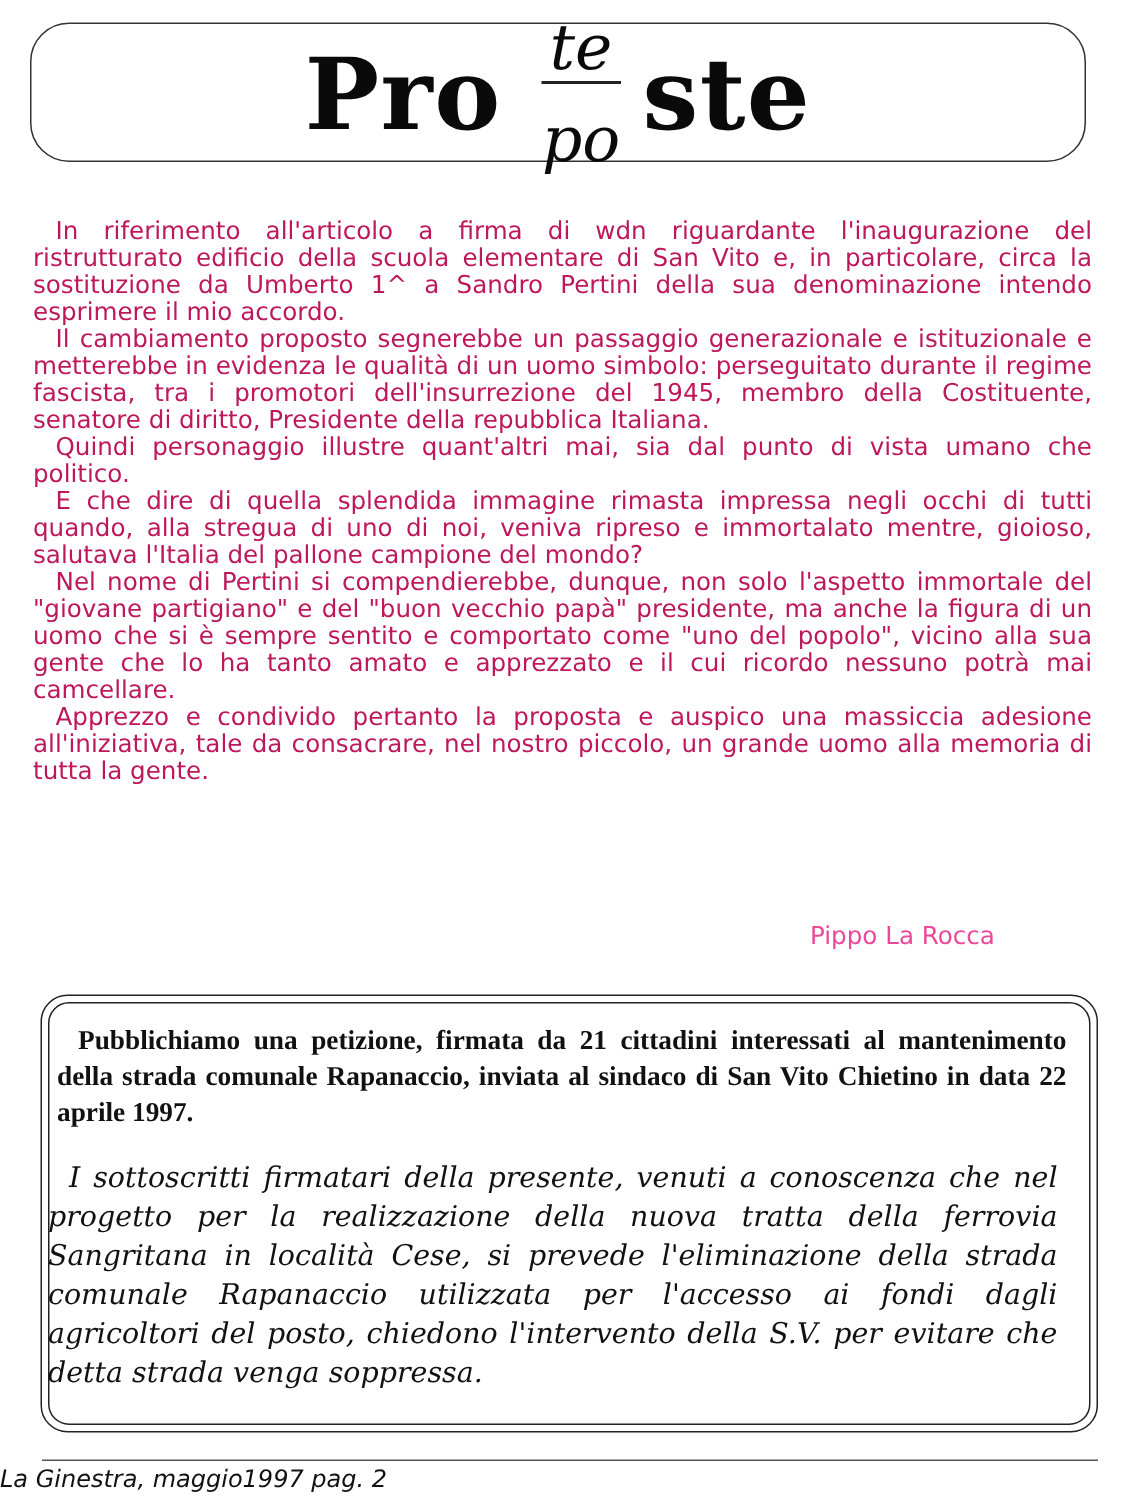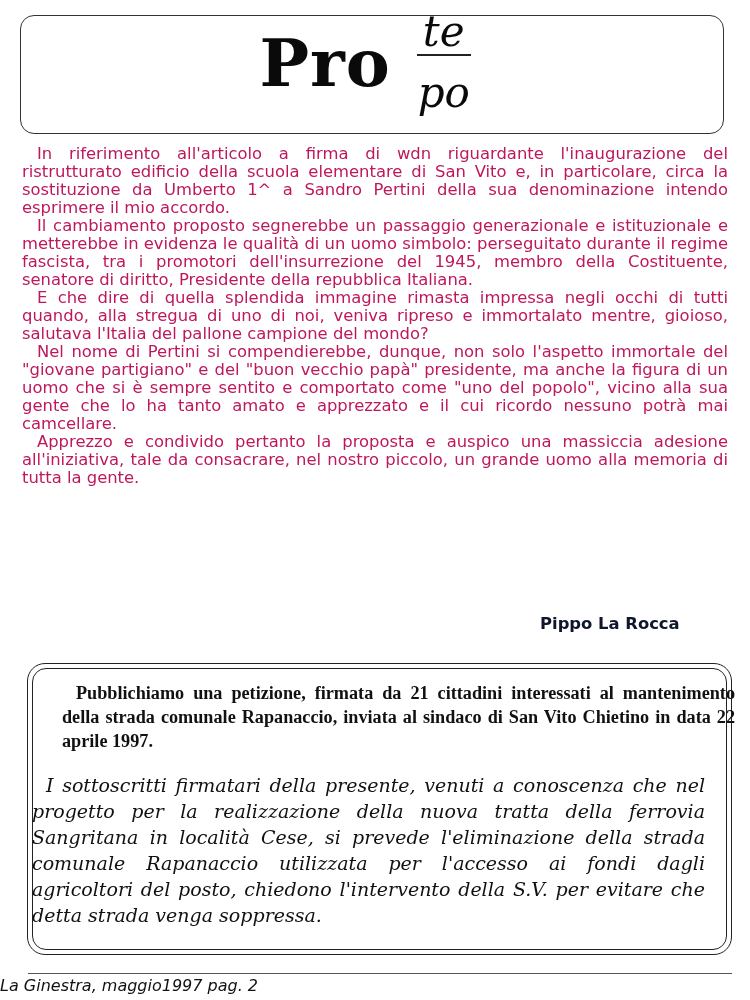--- a/index.html
+++ b/index.html
@@ -2,22 +2,22 @@
 <html><head>
 <meta charset="utf-8">
 <style>
   html, body { margin: 0; padding: 0; }
   body {
     width: 750px; height: 1000px; position: relative; overflow: hidden;
     background: #ffffff; color: #111111;
     font-family: "DejaVu Serif", serif;
   }
   .title-box {
-    position: absolute; left: 20px; top: 15px; width: 704px; height: 119px;
-    border: 1.5px solid #333; border-radius: 14px; box-sizing: border-box;
+    position: absolute; left: 20px; top: 15px; width: 704px; height: 93px;
+    border: 1.5px solid #333; border-radius: 26px; box-sizing: border-box;
   }
   .title {
     position: absolute; left: 0; right: 0; top: 0; height: 93px;
     display: flex; align-items: center; justify-content: center;
     font-family: "DejaVu Serif", serif; font-weight: bold; color: #0a0a0a;
   }
   .title .big { font-size: 66px; line-height: 1; letter-spacing: 1px; }
   .frac {
     display: inline-flex; flex-direction: column; align-items: center;
     margin: 0 14px 0 26px; font-style: italic; font-weight: normal;
@@ -27,35 +27,35 @@
   .frac .den { padding-top: 17px; }
 
   .article {
     position: absolute; left: 22px; top: 145px; width: 706px;
     font-family: "DejaVu Sans", sans-serif; font-size: 16.4px; line-height: 18px;
     text-align: justify; color: #be185d;
   }
   .article p { margin: 0; text-indent: 15px; }
   .signature {
     position: absolute; left: 540px; top: 614px;
-    font-family: "DejaVu Sans", sans-serif; font-size: 16.4px; color: #0f172a; font-weight: bold;
+    font-family: "DejaVu Sans", sans-serif; font-size: 16.4px; color: #ec4899;
   }
 
   .petition-outer {
     position: absolute; left: 27px; top: 663px; width: 705px; height: 292px;
     border: 1.6px solid #222; border-radius: 18px; box-sizing: border-box;
   }
   .petition-inner {
     position: absolute; left: 4px; top: 4px; right: 4px; bottom: 4px;
     border: 1.4px solid #222; border-radius: 14px; box-sizing: border-box;
   }
   .petition-intro {
     position: absolute; left: 10px; top: 17px; width: 673px;
     font-family: "Liberation Serif", serif; font-weight: bold;
-    font-size: 18.2px; line-height: 24px; text-align: justify; color: #111; margin-left: 24px;
+    font-size: 18.2px; line-height: 24px; text-align: justify; color: #111;
   }
   .petition-intro p, .petition-text p { margin: 0; text-indent: 14px; }
   .petition-text {
     position: absolute; left: 4px; top: 108px; width: 673px;
     font-family: "DejaVu Serif", serif; font-style: italic;
     font-size: 19px; line-height: 26px; text-align: justify; color: #111;
   }
 
   .footer-rule {
     position: absolute; left: 28px; top: 973px; width: 704px; height: 0;
@@ -69,26 +69,28 @@
 </head>
 <body>
 
 <div class="title-box">
   <div class="title">
     <span class="big">Pro</span>
     <span class="frac">
       <span class="num">te</span>
       <span class="den">po</span>
     </span>
+    <span class="big">ste</span>
   </div>
 </div>
 
 <div class="article">
   <p>In riferimento all'articolo a firma di wdn riguardante l'inaugurazione del ristrutturato edificio della scuola elementare di San Vito e, in particolare, circa la sostituzione da Umberto 1^ a Sandro Pertini della sua denominazione intendo esprimere il mio accordo.</p>
   <p>Il cambiamento proposto segnerebbe un passaggio generazionale e istituzionale e metterebbe in evidenza le qualità di un uomo simbolo: perseguitato durante il regime fascista, tra i promotori dell'insurrezione del 1945, membro della Costituente, senatore di diritto, Presidente della repubblica Italiana.</p>
+  <p>Quindi personaggio illustre quant'altri mai, sia dal punto di vista umano che politico.</p>
   <p>E che dire di quella splendida immagine rimasta impressa negli occhi di tutti quando, alla stregua di uno di noi, veniva ripreso e immortalato mentre, gioioso, salutava l'Italia del pallone campione del mondo?</p>
   <p>Nel nome di Pertini si compendierebbe, dunque, non solo l'aspetto immortale del "giovane partigiano" e del "buon vecchio papà" presidente, ma anche la figura di un uomo che si è sempre sentito e comportato come "uno del popolo", vicino alla sua gente che lo ha tanto amato e apprezzato e il cui ricordo nessuno potrà mai camcellare.</p>
   <p>Apprezzo e condivido pertanto la proposta e auspico una massiccia adesione all'iniziativa, tale da consacrare, nel nostro piccolo, un grande uomo alla memoria di tutta la gente.</p>
 </div>
 <div class="signature">Pippo La Rocca</div>
 
 <div class="petition-outer">
   <div class="petition-inner"></div>
   <div class="petition-intro">
     <p>Pubblichiamo una petizione, firmata da 21 cittadini interessati al mantenimento della strada comunale Rapanaccio, inviata al sindaco di San Vito Chietino in data 22 aprile 1997.</p>

